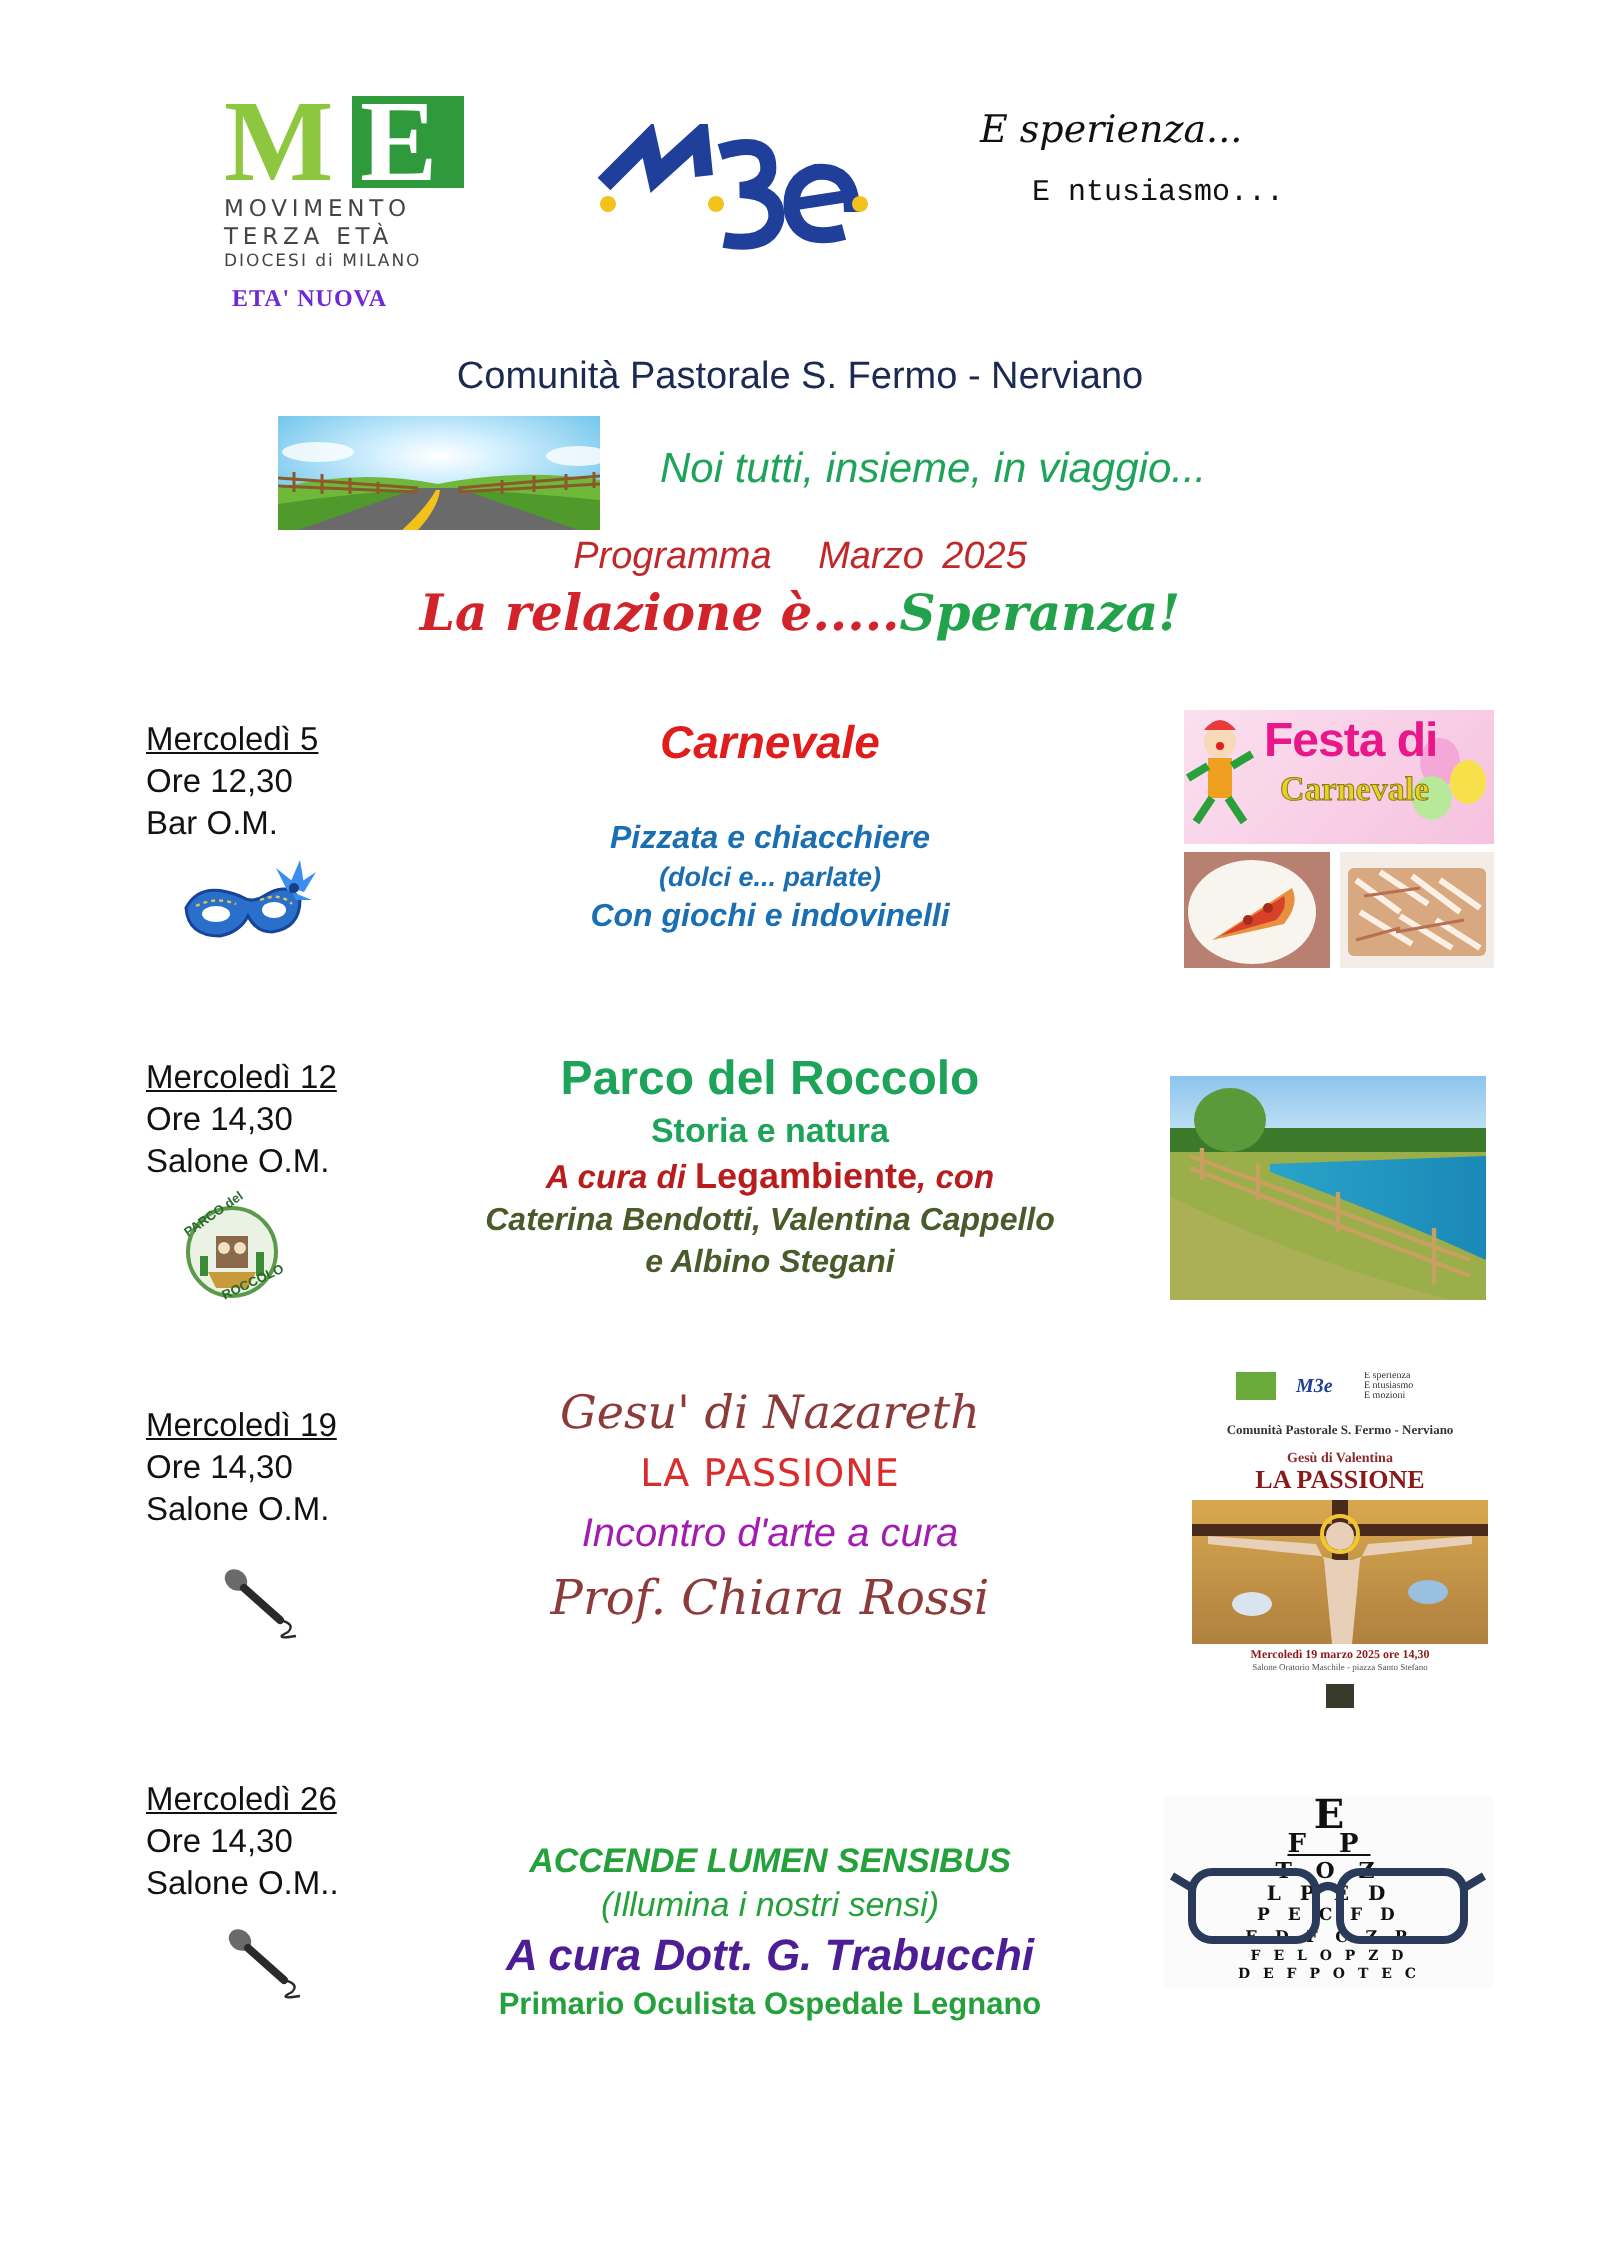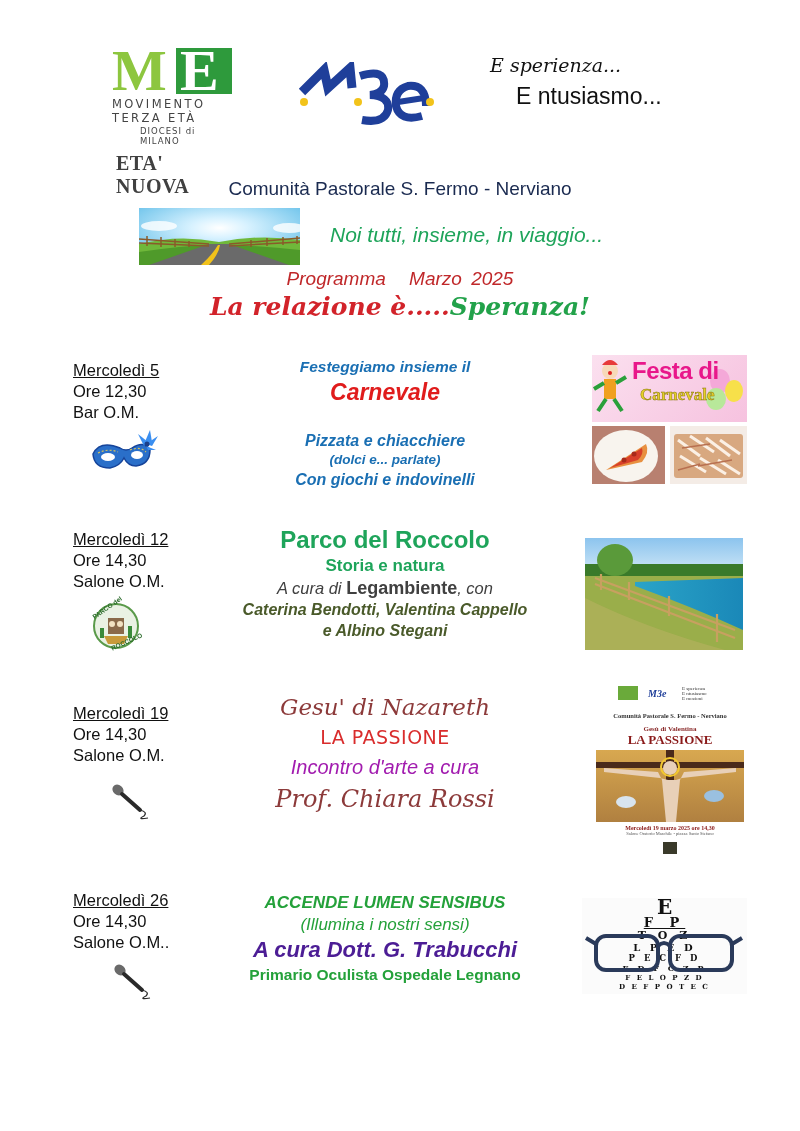--- a/index.html
+++ b/index.html
@@ -7,28 +7,28 @@
     body { position: relative; font-family: "Liberation Sans", sans-serif; color: #111; }
     .abs { position: absolute; }
 
     
     .mte-logo { left: 112px; top: 46px; width: 126px; }
     .mte-mark { position: relative; width: 122px; height: 50px; }
     .mte-mark .m { position: absolute; left: 0; top: 0; font-family: "Liberation Serif", serif; font-size: 58px; line-height: 50px; color: #8dc63f; font-weight: bold; letter-spacing: -4px; }
     .mte-mark .e-block { position: absolute; left: 64px; top: 2px; width: 56px; height: 46px; background: #2e9a3c; }
     .mte-mark .e { position: absolute; left: 68px; top: 0; font-family: "Liberation Serif", serif; font-size: 58px; line-height: 50px; color: #ffffff; font-weight: bold; }
     .mte-text { font-family: "DejaVu Sans", sans-serif; color: #444; font-size: 11.5px; letter-spacing: 2.4px; line-height: 12px; margin-top: 2px; }
-    .mte-text.small { font-size: 8.5px; letter-spacing: 1px; line-height: 10px; margin-left: 28px; }
-    .eta-nuova { font-family: "Liberation Serif", serif; font-weight: bold; color: #404040; font-size: 20px; margin-top: 6px; padding-left: 4px; letter-spacing: 0.5px; }
+    .mte-text.small { font-size: 8.5px; letter-spacing: 1px; line-height: 10px; }
+    .eta-nuova { font-family: "Liberation Serif", serif; font-weight: bold; color: #6d28d9; font-size: 12px; margin-top: 6px; padding-left: 4px; letter-spacing: 0.5px; }
 
     .m3e-logo { left: 298px; top: 62px; width: 140px; height: 64px; }
 
     .motto { left: 490px; top: 50px; width: 200px; font-family: "DejaVu Serif", serif; font-style: italic; color: #111; }
     .motto div { font-size: 19px; line-height: 31px; white-space: nowrap; }
-    .motto .l2 { padding-left: 26px; font-style: normal; font-family: Liberation Sans, sans-serif; font-size: 23px; }
+    .motto .l2 { padding-left: 26px; font-style: normal; font-family: Liberation Mono, monospace; font-size: 15px; }
     .motto .l3 { padding-left: 46px; font-weight: bold; }
 
     .community { left: 0; width: 800px; top: 178px; text-align: center; font-size: 19px; color: #1a2a50; }
 
     .road-img { left: 139px; top: 208px; width: 161px; height: 57px; overflow: hidden; }
     .tagline { left: 330px; top: 223px; font-size: 21px; font-style: italic; color: #1ea45a; }
 
     .program { left: 0; width: 800px; top: 268px; text-align: center; font-size: 19px; font-style: italic; color: #c0282a; word-spacing: 4px; }
     .program span + span { margin-left: 14px; }
     .theme { left: 0; width: 800px; top: 292px; text-align: center; font-family: "DejaVu Serif", serif; font-style: italic; font-size: 25px; font-weight: bold; }
@@ -41,21 +41,21 @@
     .desc { position: absolute; left: 200px; width: 370px; text-align: center; }
 
     .ev1 .desc .l1 { font-size: 15.5px; font-weight: bold; font-style: italic; color: #1a6fb3; line-height: 21px; }
     .ev1 .desc .l2 { font-size: 23px; font-weight: bold; font-style: italic; color: #e01c1c; line-height: 30px; }
     .ev1 .desc .l3 { font-size: 16px; font-weight: bold; font-style: italic; color: #1a6fb3; line-height: 21px; margin-top: 23px; }
     .ev1 .desc .l4 { font-size: 13.5px; font-weight: bold; font-style: italic; color: #1a6fb3; line-height: 18px; }
     .ev1 .desc .l5 { font-size: 16px; font-weight: bold; font-style: italic; color: #1a6fb3; line-height: 21px; }
 
     .ev2 .desc .l1 { font-size: 24px; font-weight: bold; color: #1ea45a; line-height: 30px; }
     .ev2 .desc .l2 { font-size: 17px; font-weight: bold; color: #1ea45a; line-height: 22px; }
-    .ev2 .desc .l3 { font-size: 16.5px; font-style: italic; color: #404040; line-height: 22px; }
+    .ev2 .desc .l3 { font-size: 16.5px; font-style: italic; color: #b91c1c; line-height: 22px; font-weight: bold; }
     .ev2 .desc .l3 b { font-style: normal; font-size: 18px; }
     .ev2 .desc .l4, .ev2 .desc .l5 { font-size: 16px; font-weight: bold; font-style: italic; color: #4a5a2a; line-height: 21px; }
 
     .ev3 .desc { font-family: "DejaVu Sans", sans-serif; }
     .ev3 .desc .l1 { font-size: 23px; color: #8c3a3a; line-height: 31px; font-family: "DejaVu Serif", serif; font-style: italic; }
     .ev3 .desc .l2 { font-size: 19px; color: #d92c2c; line-height: 29px; letter-spacing: 0.5px; }
     .ev3 .desc .l3 { font-size: 20px; color: #a21caf; line-height: 31px; font-family: Liberation Sans, sans-serif; font-style: italic; }
     .ev3 .desc .l4 { font-size: 24px; color: #8c3a3a; line-height: 32px; font-family: "DejaVu Serif", serif; font-style: italic; }
 
     .ev4 .desc .l1 { font-size: 17px; font-weight: bold; font-style: italic; color: #24a13a; line-height: 22px; }
@@ -157,21 +157,20 @@
       <g fill="#3a8ef0">
         <path d="M54 16 L60 2 L62 14 Z"></path>
           <path d="M56 16 L68 8 L62 18 Z"></path>
           <path d="M54 18 L48 6 L58 14 Z"></path>
           <path d="M56 18 L66 22 L58 22 Z"></path>
       </g>
       <circle cx="57" cy="16" r="2.5" fill="#1a3f8a"></circle>
     </svg>
   </div>
   <div class="desc" style="top:356px;">
-    <div class="l1">Festeggiamo insieme il</div>
     <div class="l2">Carnevale</div>
     <div class="l3">Pizzata e chiacchiere</div>
     <div class="l4">(dolci e... parlate)</div>
     <div class="l5">Con  giochi e indovinelli</div>
   </div>
   <div class="pic" style="left:592px; top:355px; width:155px; height:67px; background: linear-gradient(135deg,#fbe0ef,#f6c2df);">
     <svg width="155" height="67" viewBox="0 0 155 67" style="position:absolute;left:0;top:0;">
       <circle cx="18" cy="16" r="8" fill="#f7d9b8"></circle>
       <path d="M10 10 Q18 0 26 10" fill="#e73a3a"></path>
       <circle cx="18" cy="18" r="2" fill="#e02020"></circle>
@@ -316,21 +315,21 @@
     <div>Ore 14,30</div>
     <div>Salone O.M..</div>
   </div>
   <div class="abs" style="left:112px; top:962px; width:42px; height:38px;">
     <svg width="42" height="38" viewBox="0 0 42 38">
       <ellipse cx="8" cy="8" rx="6" ry="5" fill="#6a6a6a" transform="rotate(40 8 8)"></ellipse>
       <line x1="12" y1="12" x2="30" y2="28" stroke="#2a2a2a" stroke-width="4" stroke-linecap="round"></line>
       <path d="M30 28 Q38 30 34 34 Q26 38 38 36" stroke="#2a2a2a" stroke-width="1.2" fill="none"></path>
     </svg>
   </div>
-  <div class="desc" style="top:892px; left:195px; width:380px;">
+  <div class="desc" style="top:920px; left:195px; width:380px;">
     <div class="l1">ACCENDE LUMEN SENSIBUS</div>
     <div class="l2">(Illumina i nostri sensi)</div>
     <div class="l3">A cura Dott. G. Trabucchi</div>
     <div class="l4">Primario Oculista Ospedale Legnano</div>
   </div>
   <div class="pic" style="left:582px; top:898px; width:165px; height:96px; background:#fbfbfb; font-family:'DejaVu Serif',serif; font-weight:bold; text-align:center; color:#111;">
     <div style="font-size:20px; line-height:18px;">E</div>
     <div style="font-size:13px; line-height:14px; letter-spacing:6px;text-decoration:underline;">F P</div>
     <div style="font-size:11px; line-height:12px; letter-spacing:4px;">T O Z</div>
     <div style="font-size:10px; line-height:11px; letter-spacing:3px;">L P E D</div>

